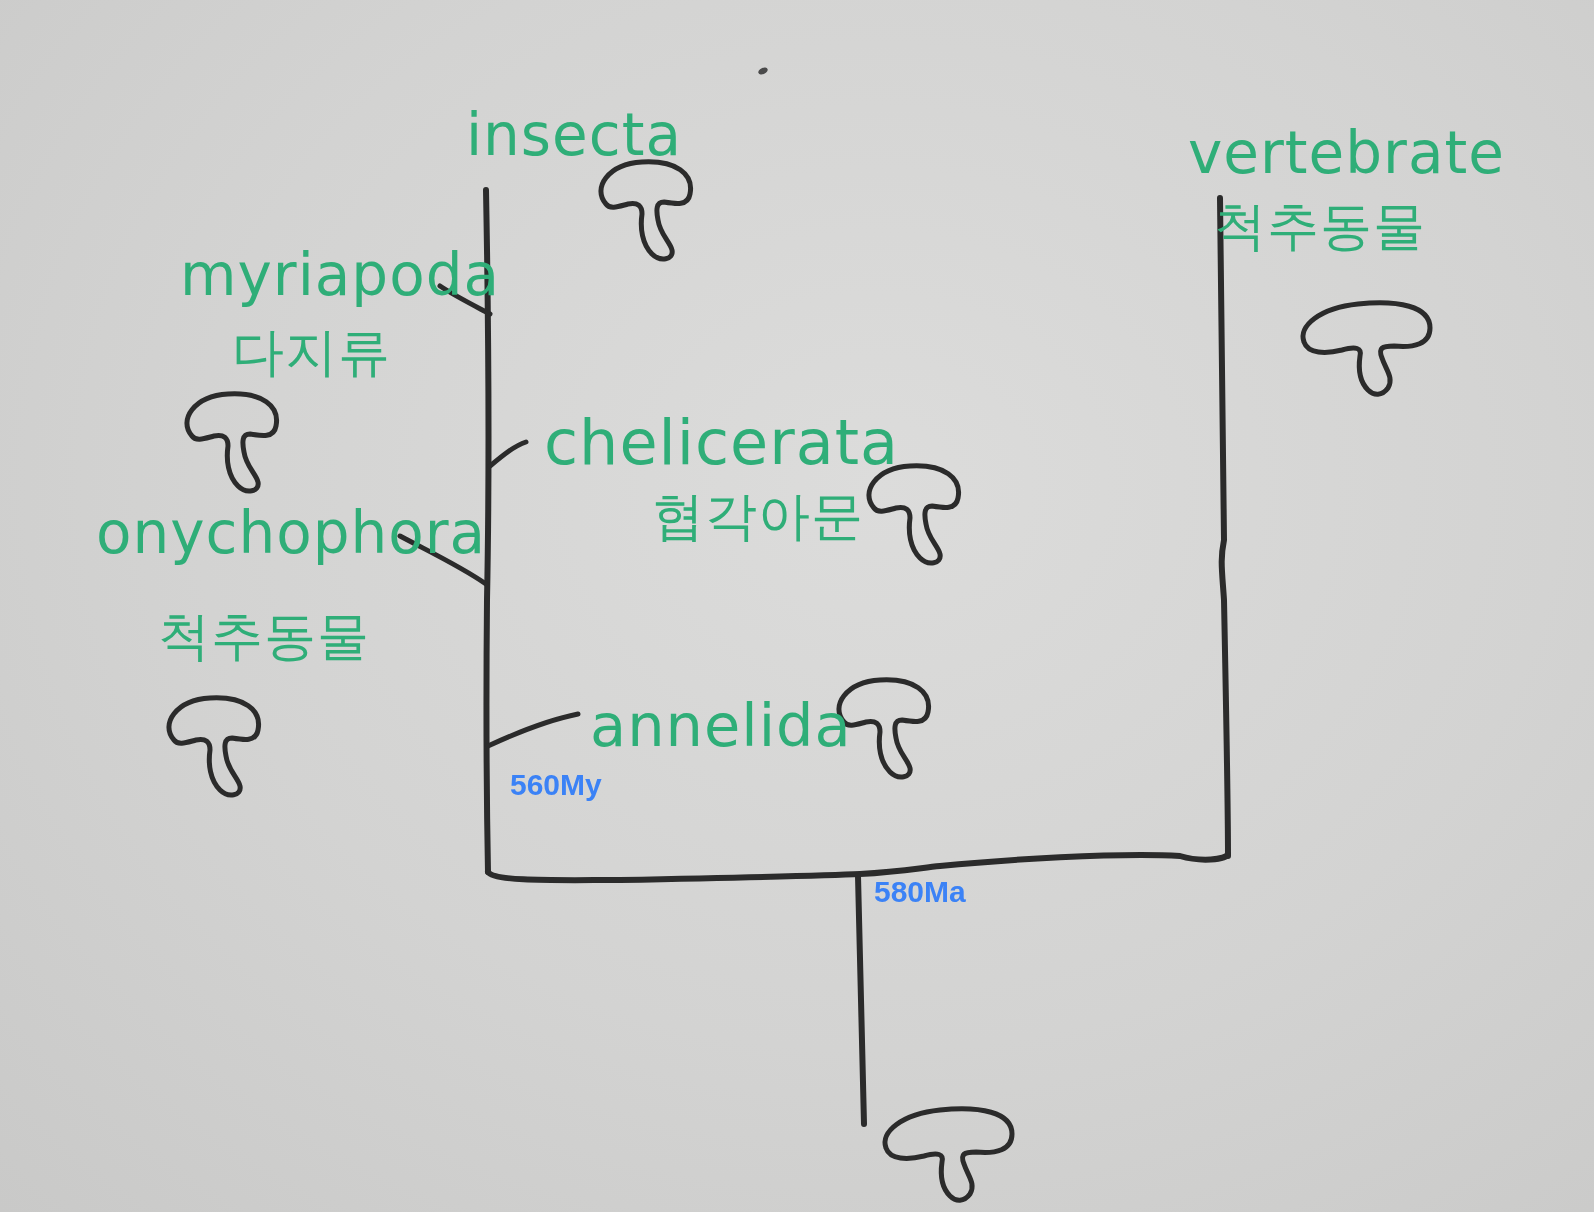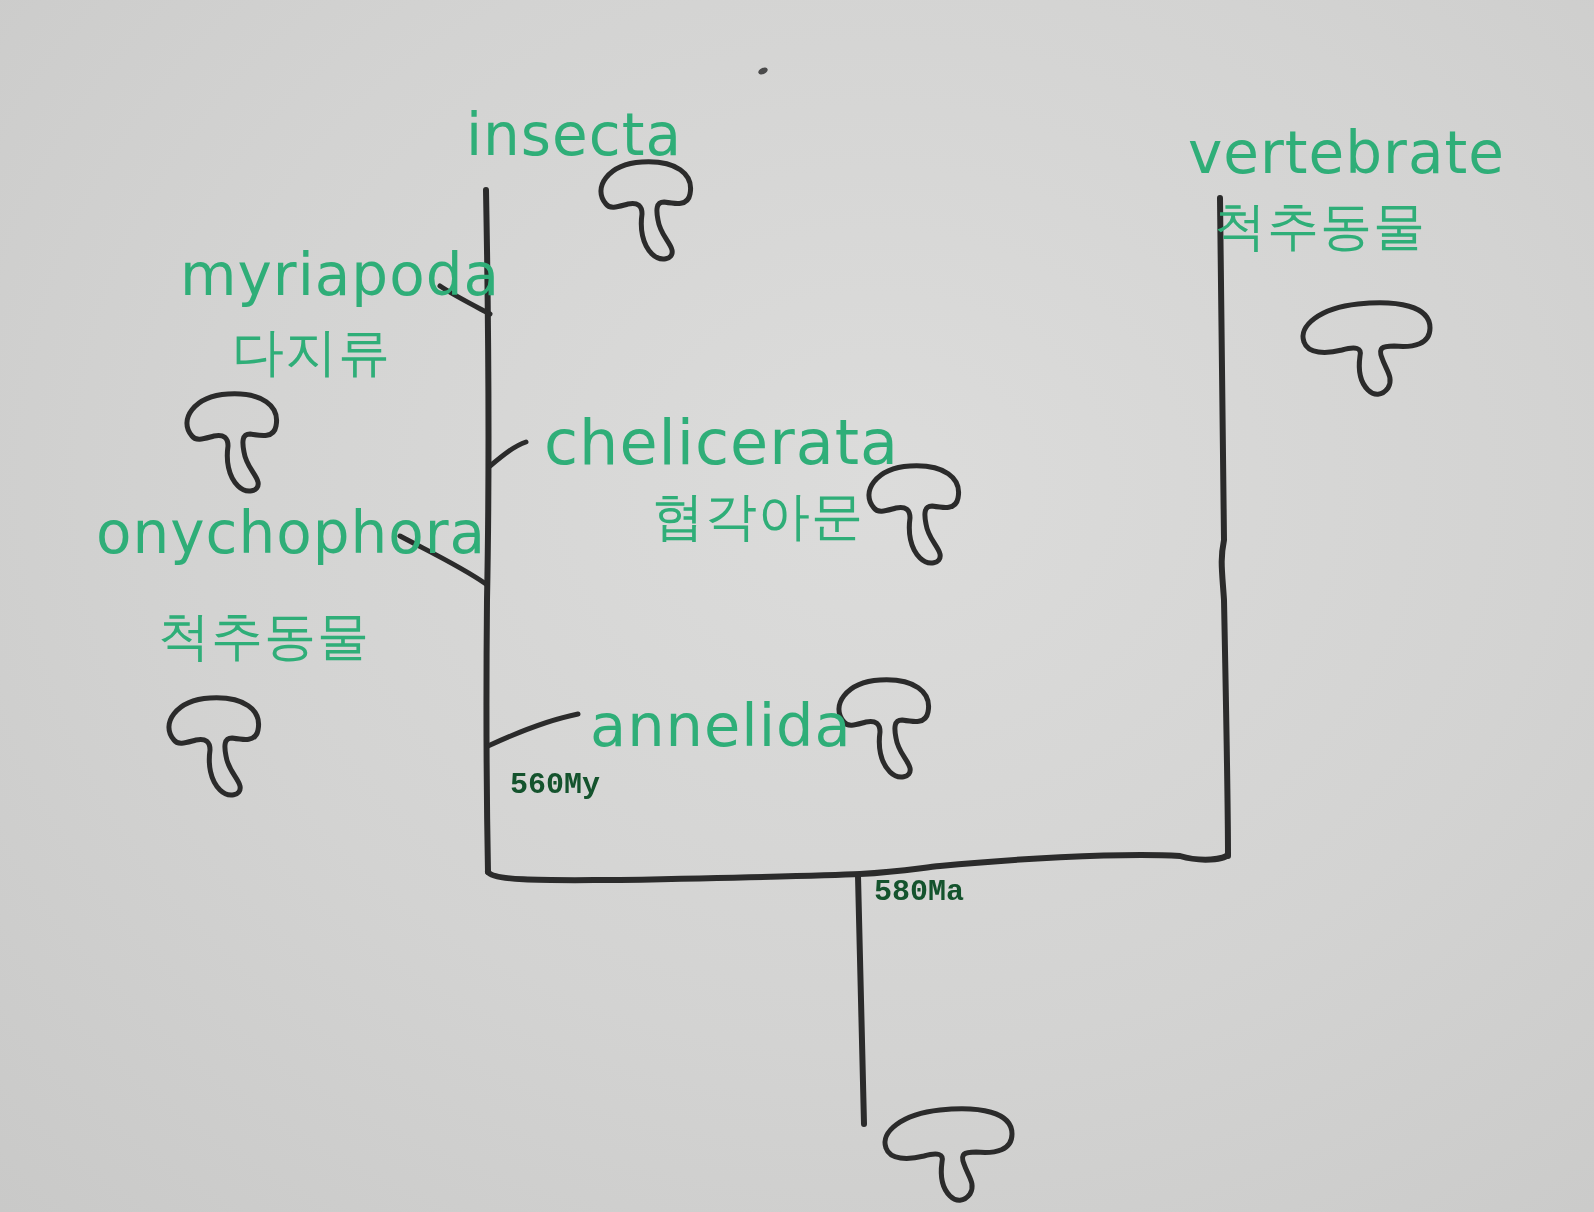--- a/index.html
+++ b/index.html
@@ -15,23 +15,23 @@
     font-family: "DejaVu Sans", sans-serif;
     color: #2fae78;
     line-height: 1;
     white-space: nowrap;
     letter-spacing: 1px;
   }
   .en { font-size: 58px; font-weight: normal; }
   .ko { font-size: 52px; }
   .time {
     position: absolute;
-    font-family: Liberation Mono, monospace;
+    font-family: Liberation Sans, sans-serif;
     font-weight: bold;
-    color: #14532d;
+    color: #3b82f6;
     font-size: 30px;
     line-height: 1;
     white-space: nowrap;
   }
 </style>
 </head>
 <body>
 
 <svg id="board" viewBox="0 0 1594 1212" xmlns="http://www.w3.org/2000/svg">
   <defs>

